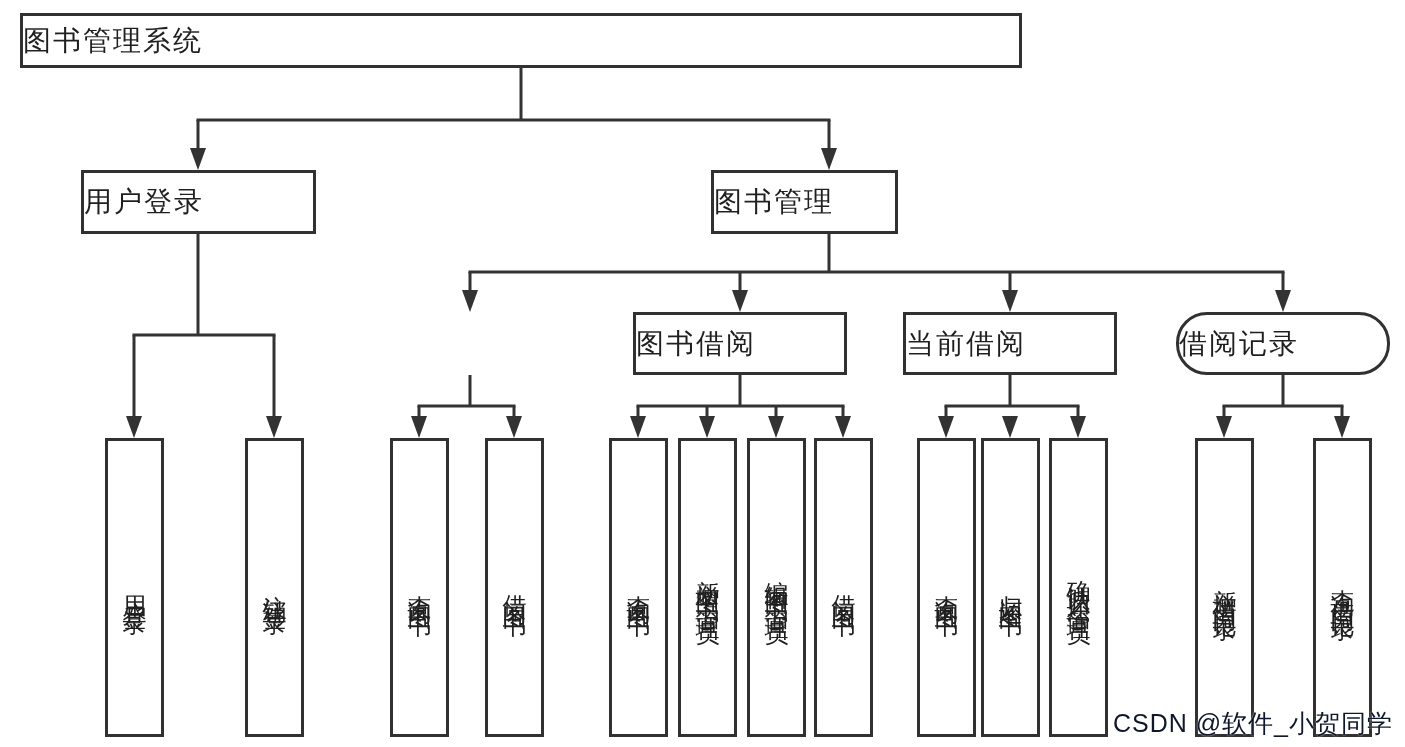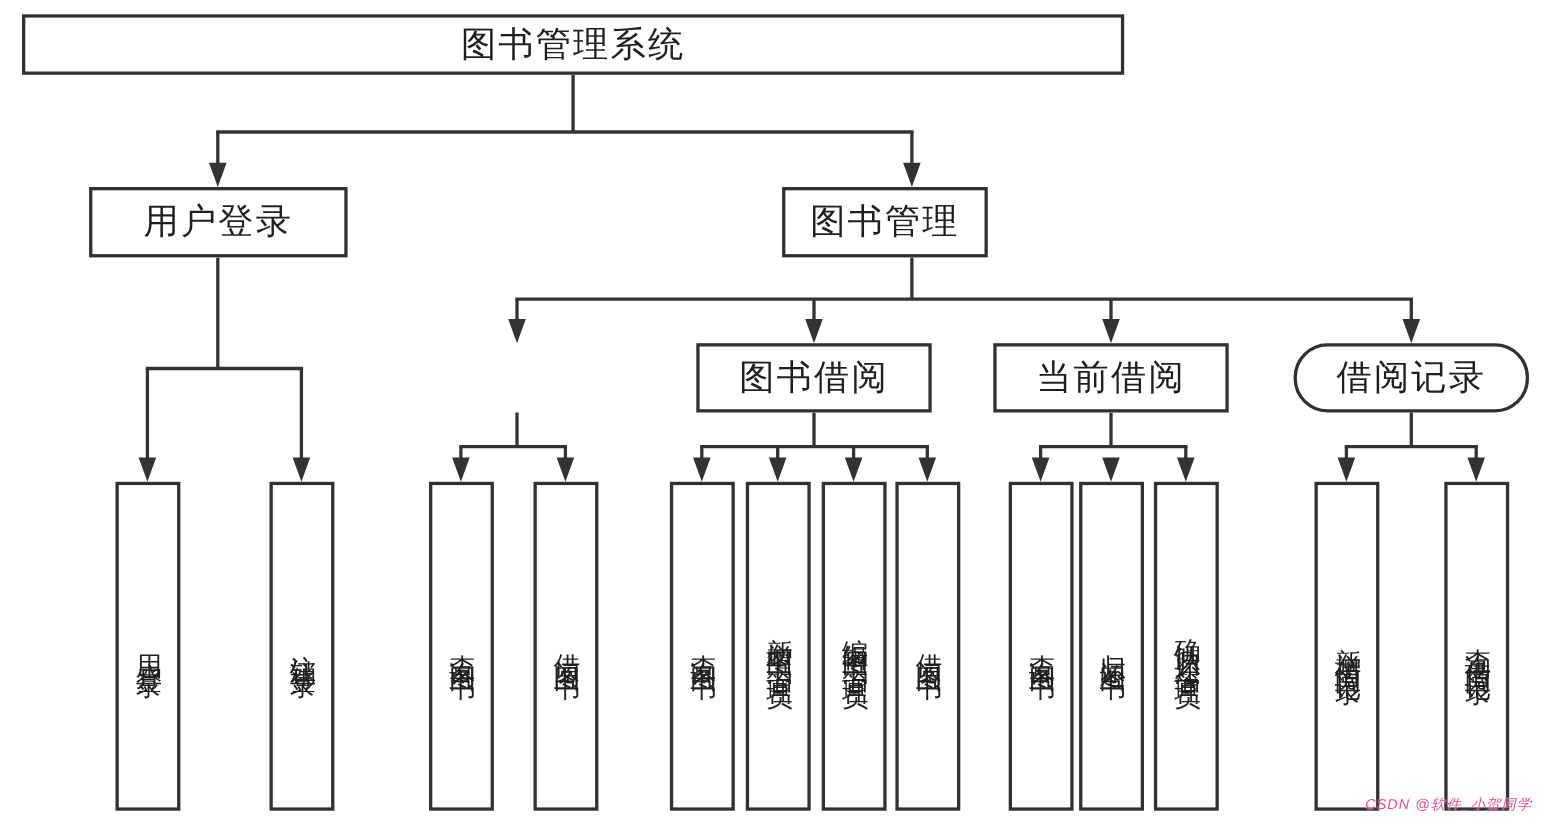--- a/index.html
+++ b/index.html
@@ -3,36 +3,35 @@
 <meta charset="utf-8">
 <style>
   html,body{margin:0;padding:0;background:#fff;}
   .canvas{
     position:relative;width:1405px;height:747px;background:#ffffff;overflow:hidden;
     font-family:"Liberation Sans",sans-serif;color:#1f1f1f;
   }
   .connectors{position:absolute;left:0;top:0;z-index:1;}
   .hbox{
     position:absolute;box-sizing:border-box;border:3px solid #313131;background:#fff;
-    display:flex;align-items:center;justify-content:center;z-index:2;
-    font-size:32px;letter-spacing:2px;white-space:nowrap;
+    display:flex;align-items:center;justify-content:flex-start;z-index:2;
+    font-size:28px;letter-spacing:2px;white-space:nowrap;
   }
   .vbox{
     position:absolute;box-sizing:border-box;border:3px solid #313131;background:#fff;z-index:2;
   }
   .vbox .vtext{
     position:absolute;left:50%;top:50%;transform:translate(-50%,-50%);
     writing-mode:vertical-lr;text-orientation:mixed;
     font-size:24px;letter-spacing:6px;line-height:1;white-space:nowrap;
   }
   .watermark{
     position:absolute;right:12px;bottom:7px;z-index:3;
-    font-size:13px;color:#ec4899;letter-spacing:1px;white-space:nowrap;
+    font-size:25px;color:#0f172a;letter-spacing:1px;white-space:nowrap;
     text-shadow:0 0 2px rgba(255,255,255,.9);
-    font-style:italic;
   }
 </style>
 </head>
 <body>
 
 <div class="canvas">
 
   <svg class="connectors" width="1405" height="747" viewBox="0 0 1405 747" xmlns="http://www.w3.org/2000/svg">
     <g stroke="#333333" stroke-width="3" fill="none">
 

